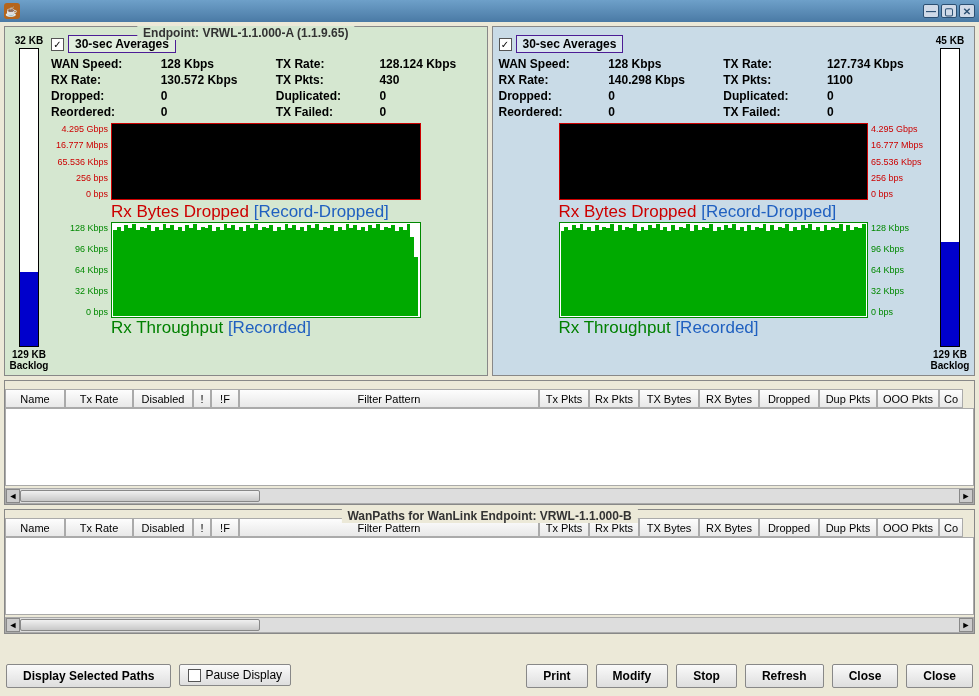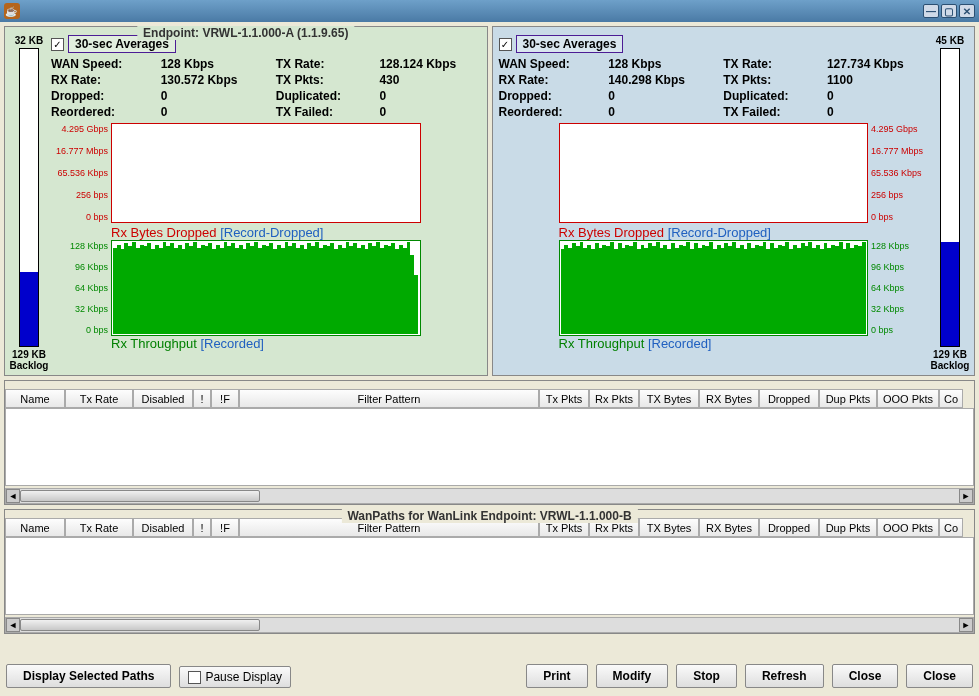--- a/index.html
+++ b/index.html
@@ -17,44 +17,44 @@
 .backlog-top { font-size:10px; font-weight:bold; white-space:nowrap;}
 .backlog-bar { flex:1; width:20px; border:1px solid #000; background:#fff; margin:2px 0; position:relative;}
 .backlog-fill { position:absolute; bottom:0; left:0; right:0; background:#0000cc;}
 .backlog-bot { font-size:10px; text-align:center; font-weight:bold; line-height:1.1;}
 .ep-main { flex:1; display:flex; flex-direction:column;}
 .avg-row { display:flex; align-items:center; gap:4px; margin-bottom:4px;}
 .chk { width:13px; height:13px; border:1px solid #555; background:#fff; display:inline-flex; align-items:center; justify-content:center; font-size:10px; color:#000;}
 .avg-label { border:1px solid #4c1d95; padding:1px 6px; font-weight:bold; background:rgba(255,255,255,0.3);}
 .stats { display:grid; grid-template-columns: auto auto auto auto; gap:2px 14px; font-weight:bold; font-size:12px; margin-bottom:4px;}
 .stats span { white-space:nowrap;}
-.chart { background:#ffffff; border:1px solid #c00; height:100px; position:relative; margin-bottom:2px;}
+.chart { background:#000000; border:1px solid #c00; height:77px; position:relative; margin-bottom:2px;}
 .chart-labels-l { position:absolute; left:-60px; top:0; bottom:0; width:56px; text-align:right; font-size:9px; color:#c00; display:flex; flex-direction:column; justify-content:space-between;}
 .chart-labels-r { position:absolute; right:-60px; top:0; bottom:0; width:56px; text-align:left; font-size:9px; color:#c00; display:flex; flex-direction:column; justify-content:space-between;}
 .chart-wrap { margin:0 60px; position:relative;}
-.chart-caption { font-size:13px; margin:0 60px;}
+.chart-caption { font-size:17px; margin:0 60px;}
 .chart-caption .red { color:#c00;}
 .chart-caption .blue { color:#2060c0;}
 .chart-caption .green { color:#008000;}
 .thru-chart { background:#fff; border:1px solid #080; height:96px; position:relative;}
 .thru-labels { position:absolute; top:0; bottom:0; width:56px; font-size:9px; color:#080; display:flex; flex-direction:column; justify-content:space-between;}
 .thru-labels.left { left:-60px; text-align:right;}
 .thru-labels.right { right:-60px; text-align:left;}
 .bars { position:absolute; left:1px; right:1px; bottom:1px; top:1px; display:flex; align-items:flex-end; gap:0;}
 .bars div { flex:1; background:#0a0;}
 .wanpaths { border:1px solid #888; background:#ece9d8; position:relative; padding-top:8px; height:125px; display:flex; flex-direction:column;}
 .wanpaths .panel-title { background:#ece9d8;}
 .tbl-head { display:flex; height:20px; border-bottom:1px solid #aaa;}
 .th { border:1px solid #aaa; background:linear-gradient(#fdfdfd,#e8e8e8); padding:2px 4px; font-size:11px; text-align:center; white-space:nowrap; display:flex; align-items:center; justify-content:center;}
 .tbl-body { flex:1; background:#fff; border:1px solid #aaa; border-top:none;}
 .hscroll { height:16px; background:#ddd; border:1px solid #aaa; position:relative; margin-top:2px;}
 .hscroll .thumb { position:absolute; left:14px; width:240px; top:1px; bottom:1px; background:linear-gradient(#f0f0f0,#c8c8c8); border:1px solid #888; border-radius:2px;}
 .hscroll .arr { position:absolute; top:0; bottom:0; width:14px; background:#ccc; border:1px solid #888; display:flex;align-items:center;justify-content:center; font-size:9px;}
 .hscroll .arr.l{left:0}.hscroll .arr.r{right:0}
-.bottom-bar { display:flex; gap:8px; align-items:flex-end; padding:4px 2px;}
+.bottom-bar { display:flex; gap:8px; align-items:flex-start; padding:4px 2px;}
 .btn { border:1px solid #888; background:linear-gradient(#fafafa,#dedede); padding:4px 16px; font-weight:bold; font-size:12px; border-radius:2px; cursor:pointer;}
 .pause-wrap { display:flex; align-items:center; gap:4px; border:1px solid #888; padding:3px 8px; background:linear-gradient(#fafafa,#dedede); border-radius:2px;}
 </style>
 </head>
 <body>
 
 <div class="titlebar">
   <span class="icon">☕</span>
   <span class="spacer"></span>
   <span class="wbtn">—</span>

